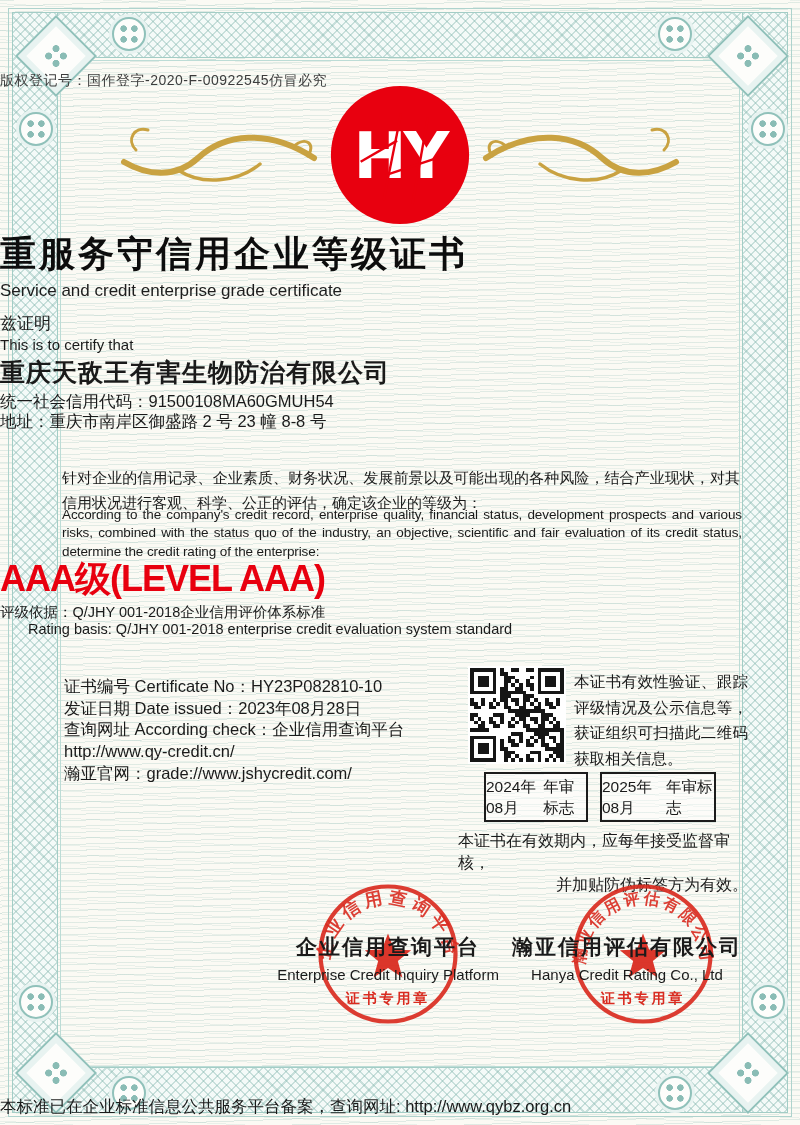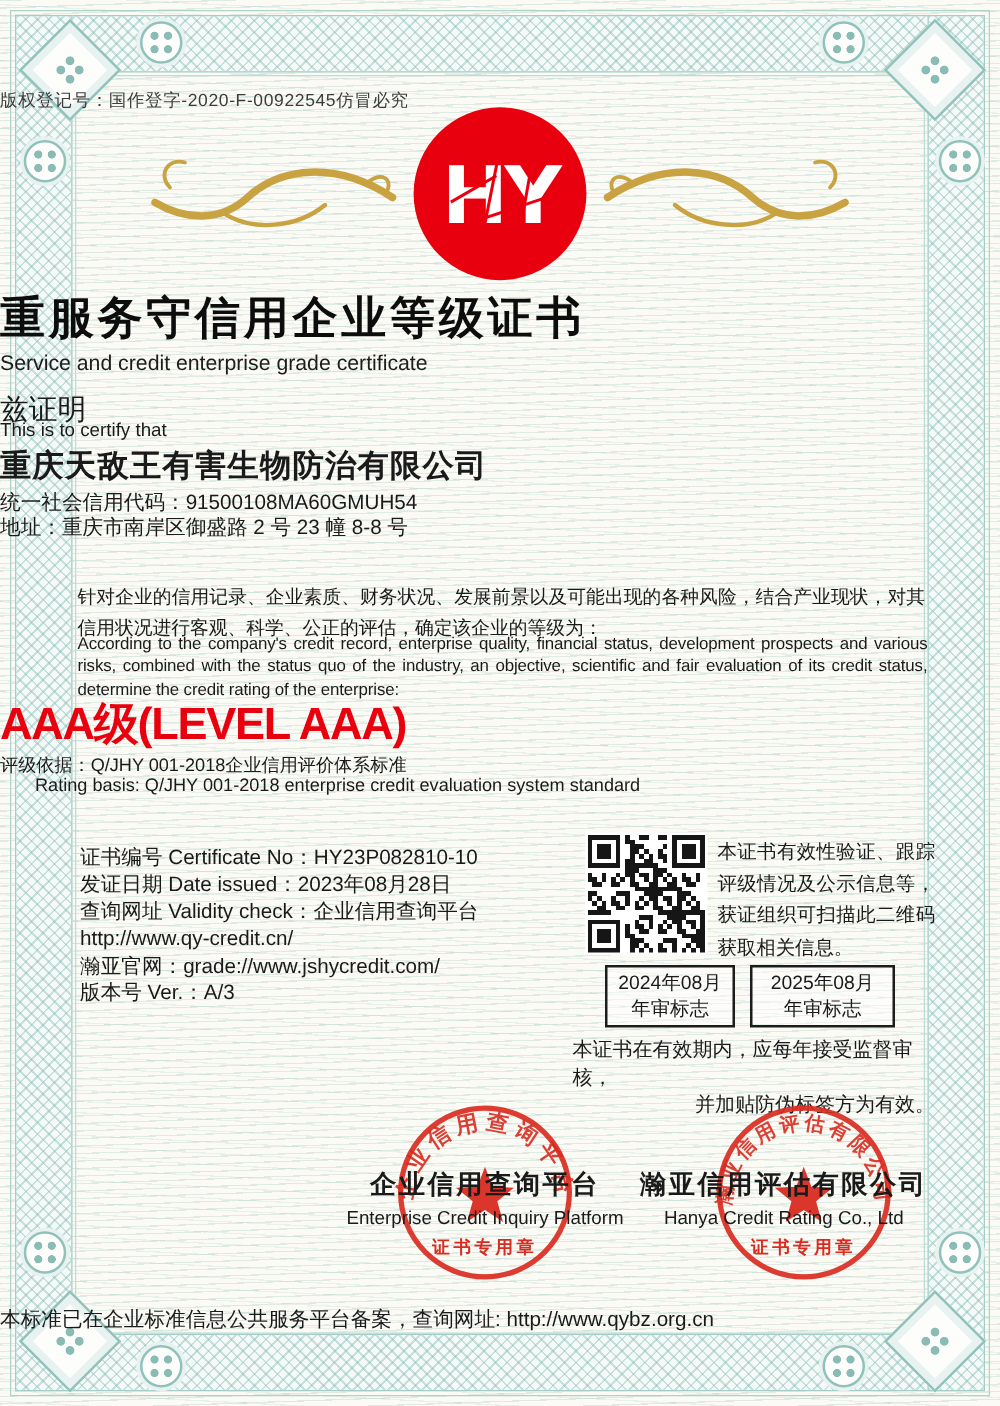--- a/index.html
+++ b/index.html
@@ -36,49 +36,49 @@
       radial-gradient(circle at 32% 68%, #8abcb5 0 3px, transparent 3.5px),
       radial-gradient(circle at 68% 68%, #8abcb5 0 3px, transparent 3.5px),
       #fdfdfb;
     box-shadow:0 0 0 3px #e8f3f1;}
   
   .abs{position:absolute;}
   .ctr{left:0;width:100%;text-align:left;}
   .copyright{top:72px;font-size:14px;color:#3c3c3c;letter-spacing:.5px;}
   .title-zh{top:230px;font-size:36px;font-weight:bold;letter-spacing:3px;color:#0d0d0d;}
   .title-en{top:281px;font-size:17px;color:#1d1d1d;}
-  .certify-zh{top:312px;font-size:23px;}
+  .certify-zh{top:312px;font-size:17px;}
   .certify-en{top:336px;font-size:15px;}
   .company{top:356px;font-size:25px;font-weight:bold;letter-spacing:1px;}
   .code-line{top:391px;font-size:16.5px;}
   .addr-line{top:411px;font-size:16.5px;}
   .para-zh{left:62px;top:465px;width:678px;font-size:15px;line-height:25px;text-align:justify;}
   .para-en{left:62px;top:506px;width:680px;font-size:13.5px;line-height:18.3px;text-align:justify;letter-spacing:-.1px;}
   .level{top:555px;font-size:36px;font-weight:bold;letter-spacing:-1px;}
   .basis-zh{top:603px;font-size:14.5px;}
   .basis-en{top:621px;font-size:14.5px;padding-left:28px;}
   .details{left:64px;top:676px;width:400px;font-size:16.5px;}
   .details div{height:21.7px;line-height:21.7px;white-space:nowrap;}
   .qr-wrap{left:468px;top:666px;width:98px;height:98px;background:#fff;padding:2px;box-sizing:border-box;}
   .qr-wrap svg{width:100%;height:100%;display:block;}
   .qr-note{left:574px;top:669px;width:174px;font-size:15.5px;line-height:25.5px;text-align:justify;}
   .ybox{position:absolute;top:772px;height:46px;border:2px solid #1c1c1c;background:rgba(255,255,255,.45);
-    display:flex;flex-direction:column;align-items:center;justify-content:center;font-size:15.5px;line-height:21px;}
+    display:flex;flex-direction:row;align-items:center;justify-content:center;font-size:15.5px;line-height:21px;}
   .ybox.b1{left:484px;width:100px;}
   .ybox.b2{left:600px;width:112px;}
   .supervise{left:458px;top:830px;width:290px;font-size:16px;line-height:22px;}
   .supervise .l2{text-align:right;}
   .seal{position:absolute;width:150px;height:150px;}
   .seal.s0{left:313px;top:879px;}
   .seal.s1{left:568px;top:879px;}
   .org{position:absolute;top:933px;width:310px;text-align:center;}
   .org.o0{left:233px;} .org.o1{left:472px;}
   .org .zh{font-size:21px;font-weight:bold;letter-spacing:2px;}
   .org .en{font-size:15px;margin-top:5px;}
-  .footer-line{top:1045px;font-size:16.5px;}
+  .footer-line{top:1096px;font-size:16.5px;}
   .gold-flourish{position:absolute;top:112px;width:200px;height:84px;}
   .gold-flourish.fl{left:118px;} .gold-flourish.fr{left:482px;transform:scaleX(-1);}
   .logo{position:absolute;left:328px;top:83px;width:144px;height:144px;}
 </style>
 </head>
 <body>
 
 <div class="page">
 
   <div class="frame-outer"></div>
@@ -147,24 +147,23 @@
 
   <div class="abs para-zh">针对企业的信用记录、企业素质、财务状况、发展前景以及可能出现的各种风险，结合产业现状，对其信用状况进行客观、科学、公正的评估，确定该企业的等级为：</div>
   <div class="abs para-en">According to the company's credit record, enterprise quality, financial status, development prospects and various risks, combined with the status quo of the industry, an objective, scientific and fair evaluation of its credit status, determine the credit rating of the enterprise:</div>
   <div class="abs ctr level" style="color:#e8000f;">AAA级(LEVEL AAA)</div>
   <div class="abs ctr basis-zh">评级依据：Q/JHY 001-2018企业信用评价体系标准</div>
   <div class="abs ctr basis-en">Rating basis: Q/JHY 001-2018 enterprise credit evaluation system standard</div>
 
   <div class="abs details">
     <div>证书编号 Certificate No：HY23P082810-10</div>
     <div>发证日期 Date issued：2023年08月28日</div>
-    <div>查询网址 Validity check：企业信用查询平台</div>
+    <div>查询网址 According check：企业信用查询平台</div>
     <div>http://www.qy-credit.cn/</div>
     <div>瀚亚官网：grade://www.jshycredit.com/</div>
-    <div>版本号 Ver.：A/3</div>
   </div>
 
   <div class="abs qr-wrap">
     <svg viewBox="0 0 25 25" shape-rendering="crispEdges" fill="#161616">
       <g>
         <rect x="0" y="0" width="7" height="7"></rect>
           <rect x="1" y="1" width="5" height="5" fill="#fff"></rect>
           <rect x="2" y="2" width="3" height="3"></rect>
         <rect x="18" y="0" width="7" height="7"></rect>
           <rect x="19" y="1" width="5" height="5" fill="#fff"></rect>

